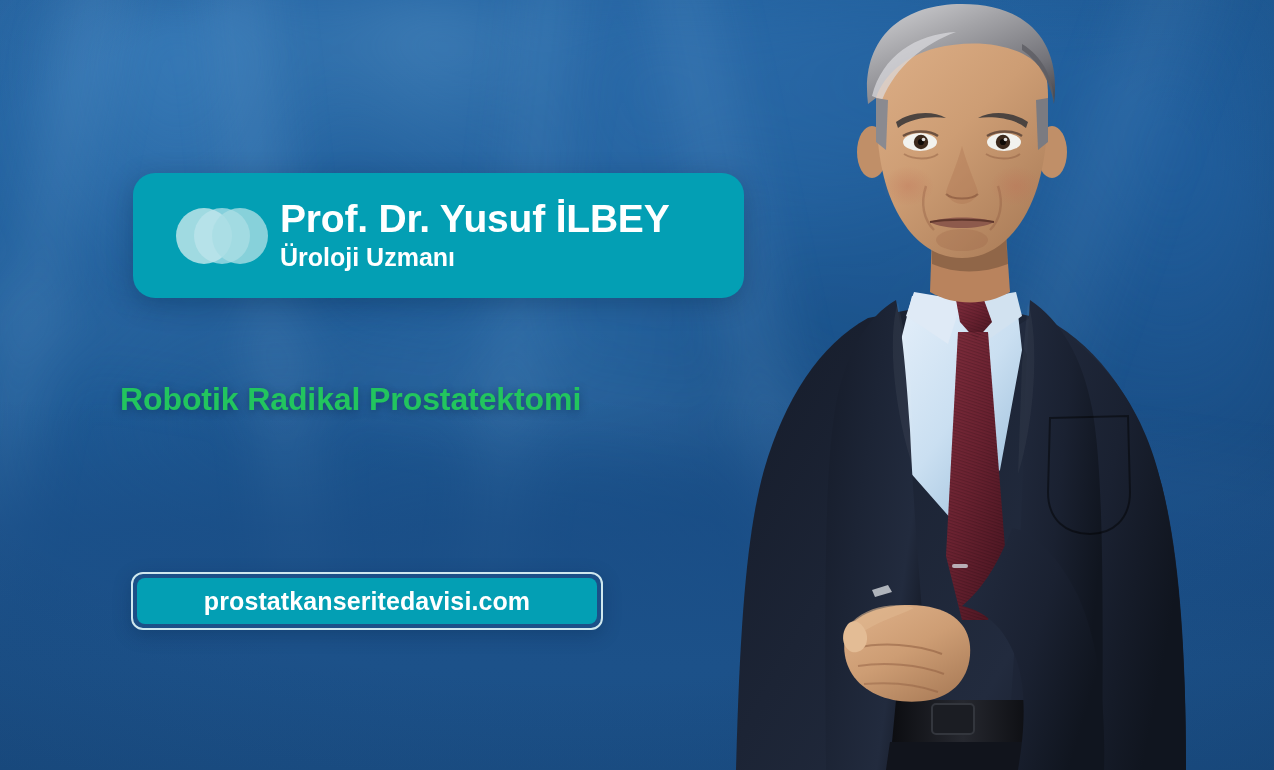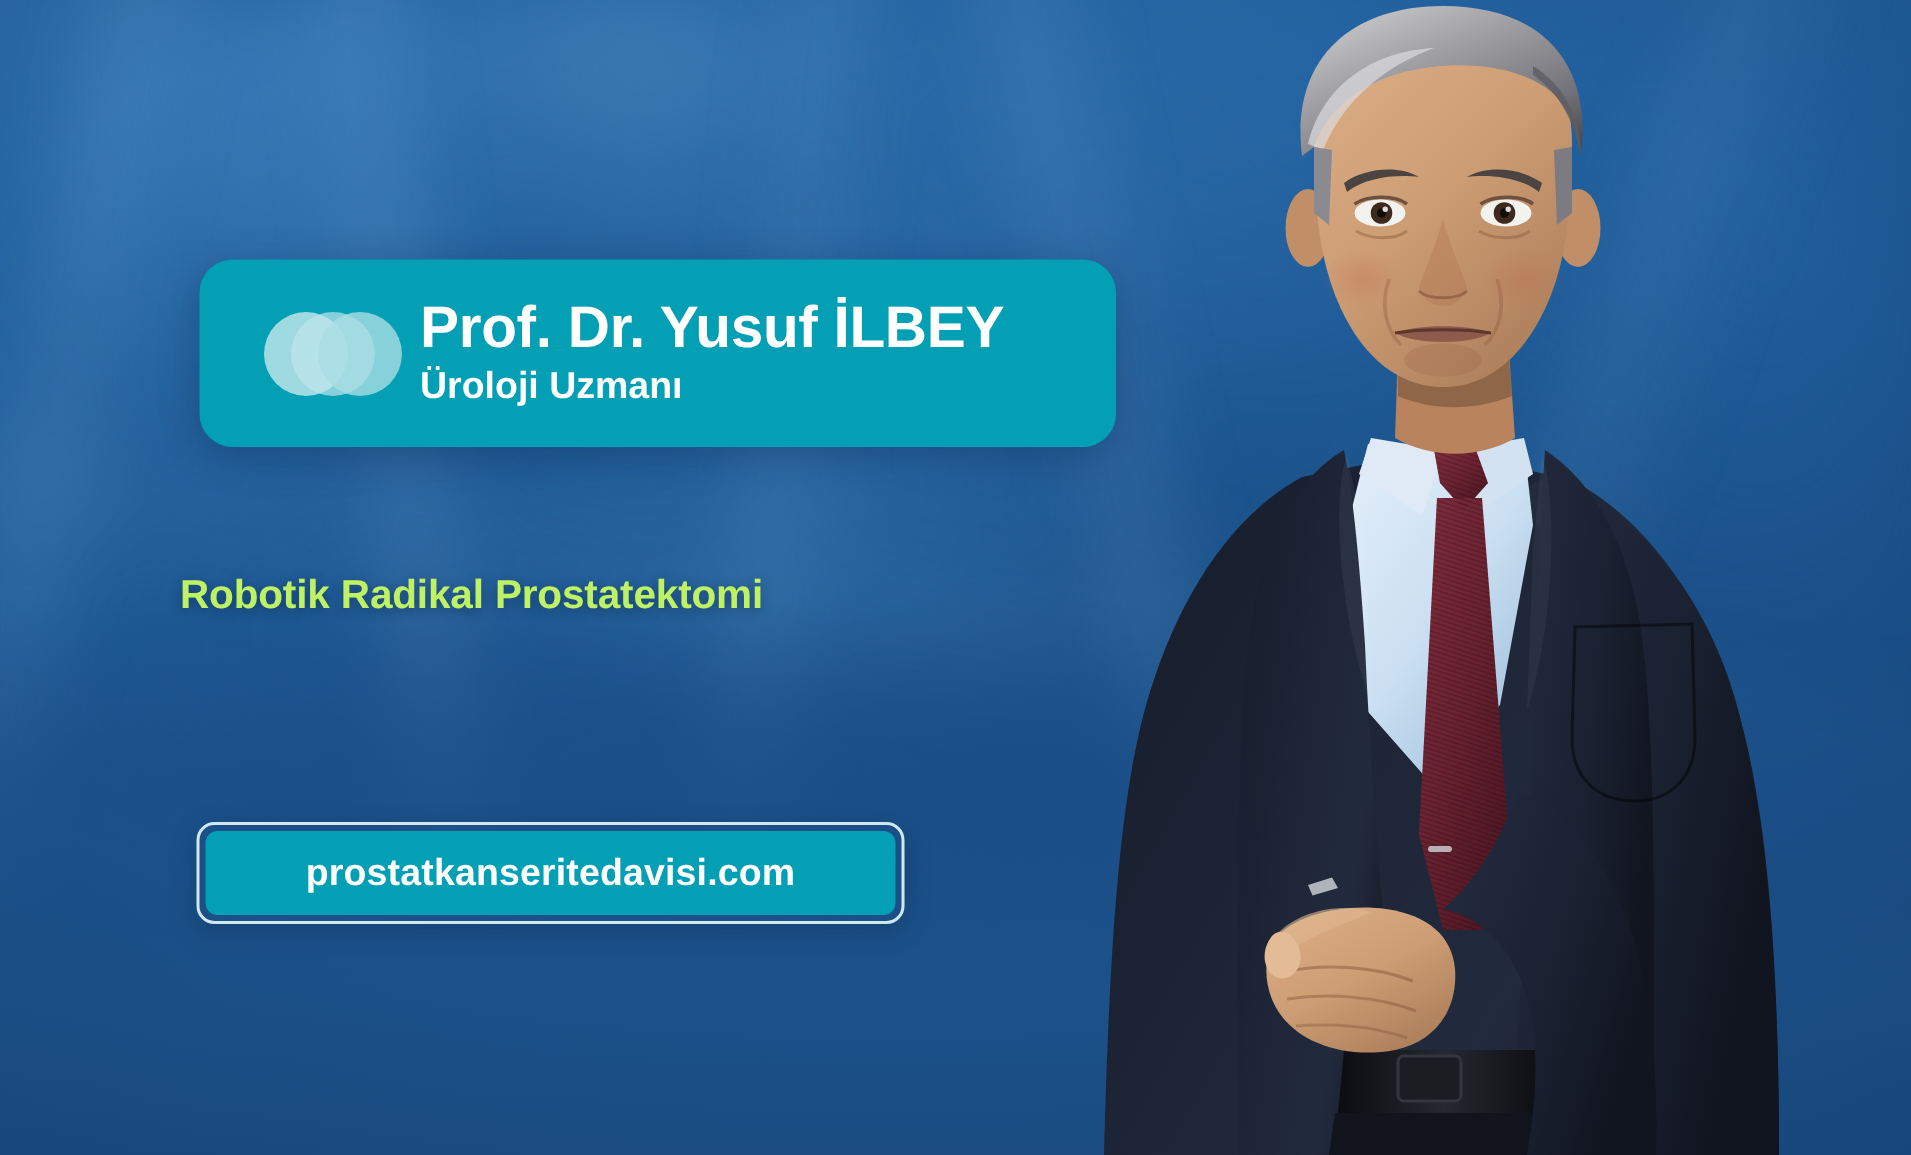--- a/index.html
+++ b/index.html
@@ -83,32 +83,32 @@
     font-size:25px;
     font-weight:bold;
     line-height:1.15;
     margin-top:3px;
     white-space:nowrap;
   }
 
   
   .headline{
     position:absolute; left:120px; top:381px;
-    color:#bef264;
-    font-size:27px;
+    color:#22c55e;
+    font-size:32px;
     font-weight:bold;
     letter-spacing:-0.1px;
     white-space:nowrap;
     text-shadow:0 2px 8px rgba(6,30,58,.45);
   }
 
   
   .site-button{
-    position:absolute; left:131px; top:548px;
-    width:472px; height:68px;
+    position:absolute; left:131px; top:572px;
+    width:472px; height:58px;
     border-radius:12px;
     border:2px solid #cfe8ee;
     padding:4px;
     background:transparent;
     box-shadow:0 5px 18px rgba(4,30,60,.26);
   }
   .site-button-inner{
     width:100%; height:100%;
     background:#039fb4;
     border-radius:8px;

